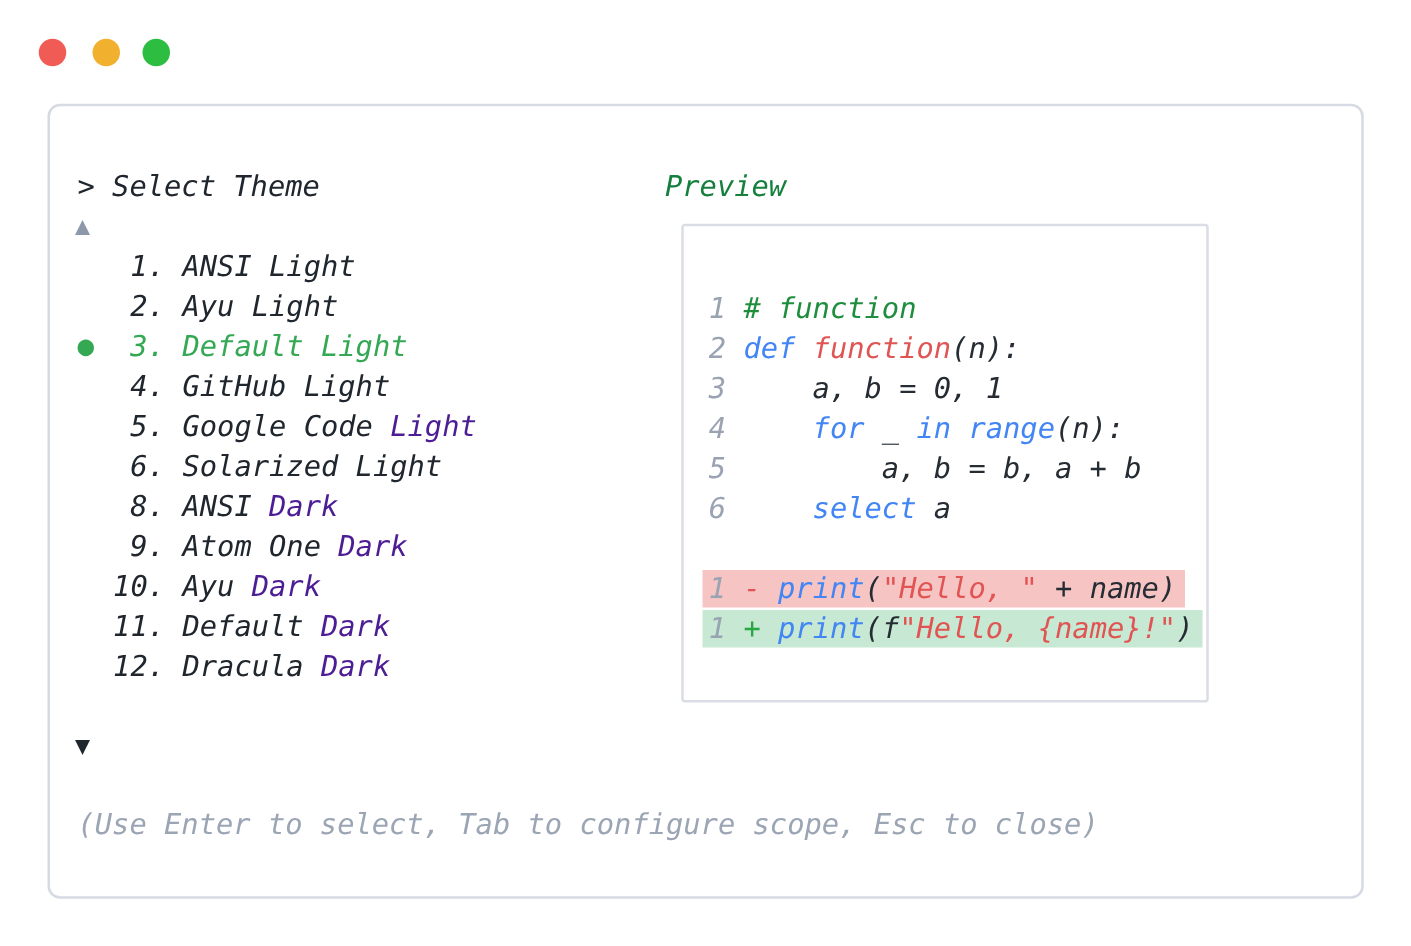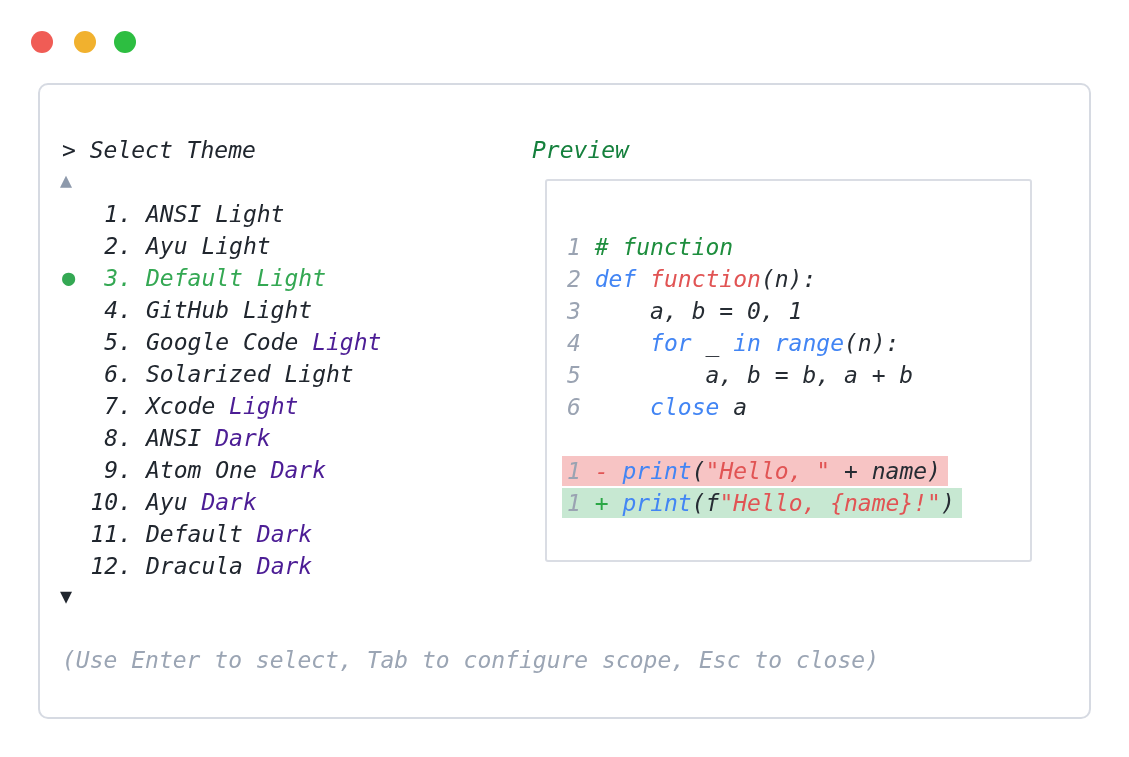--- a/index.html
+++ b/index.html
@@ -48,21 +48,21 @@
     height: 32px; line-height: 32px; white-space: pre;
     color: #9ba5b4;
   }
 
   .preview-title {
     position: absolute; left: 492px; top: 49px;
     height: 32px; line-height: 32px; color: #15803d;
   }
   .preview-box {
     position: absolute; left: 505px; top: 94px;
-    width: 487px; height: 383px;
+    width: 422px; height: 383px;
     background: #ffffff;
     border: 2px solid #dadde4;
     border-radius: 3px;
   }
   .code { position: absolute; left: 0; top: 50px; right: 0; }
   .code-line { height: 32px; line-height: 32px; padding-left: 20px; white-space: pre; }
   .diff-block { margin-top: 32px; }
   .diff-line { padding-left: 15px; }
   .diff-inner {
     display: inline-block; height: 30px; line-height: 30px;
@@ -94,42 +94,41 @@
 
   <div class="arrow arrow-up">▲</div>
 
   <div class="theme-list" id="theme-list">
       <div class="trow"><span class="marker"></span><span class="tnum">1.</span><span class="tlabel">ANSI Light</span></div>
       <div class="trow"><span class="marker"></span><span class="tnum">2.</span><span class="tlabel">Ayu Light</span></div>
       <div class="trow sel"><span class="marker">●</span><span class="tnum">3.</span><span class="tlabel">Default Light</span></div>
       <div class="trow"><span class="marker"></span><span class="tnum">4.</span><span class="tlabel">GitHub Light</span></div>
       <div class="trow"><span class="marker"></span><span class="tnum">5.</span><span class="tlabel">Google Code<span class="muted"> Light</span></span></div>
       <div class="trow"><span class="marker"></span><span class="tnum">6.</span><span class="tlabel">Solarized Light</span></div>
-      <div class="trow"><span class="marker"></span><span class="tnum">7.</span><span class="tlabel">Xcode<span class="muted"> Light</span></span></div>
       <div class="trow"><span class="marker"></span><span class="tnum">8.</span><span class="tlabel">ANSI<span class="muted"> Dark</span></span></div>
       <div class="trow"><span class="marker"></span><span class="tnum">9.</span><span class="tlabel">Atom One<span class="muted"> Dark</span></span></div>
       <div class="trow"><span class="marker"></span><span class="tnum">10.</span><span class="tlabel">Ayu<span class="muted"> Dark</span></span></div>
       <div class="trow"><span class="marker"></span><span class="tnum">11.</span><span class="tlabel">Default<span class="muted"> Dark</span></span></div>
       <div class="trow"><span class="marker"></span><span class="tnum">12.</span><span class="tlabel">Dracula<span class="muted"> Dark</span></span></div>
     </div>
 
   <div class="arrow arrow-down">▼</div>
 
   <div class="hint">(Use Enter to select, Tab to configure scope, Esc to close)</div>
 
   <div class="preview-title">Preview</div>
 
   <div class="preview-box">
     <div class="code" id="code-block">
         <div class="code-line"><span class="tk-num">1 </span><span class="tk-comment"># function</span></div>
         <div class="code-line"><span class="tk-num">2 </span><span class="tk-kw">def</span><span class="tk-plain"> </span><span class="tk-fn">function</span><span class="tk-plain">(n):</span></div>
         <div class="code-line"><span class="tk-num">3 </span><span class="tk-plain">    a, b = 0, 1</span></div>
         <div class="code-line"><span class="tk-num">4 </span><span class="tk-plain">    </span><span class="tk-kw">for</span><span class="tk-plain"> _ </span><span class="tk-kw">in</span><span class="tk-plain"> </span><span class="tk-kw">range</span><span class="tk-plain">(n):</span></div>
         <div class="code-line"><span class="tk-num">5 </span><span class="tk-plain">        a, b = b, a + b</span></div>
-        <div class="code-line"><span class="tk-num">6 </span><span class="tk-plain">    </span><span class="tk-kw">close</span><span class="tk-plain"> a</span></div>
+        <div class="code-line"><span class="tk-num">6 </span><span class="tk-plain">    </span><span class="tk-kw">select</span><span class="tk-plain"> a</span></div>
         <div class="diff-block">
           <div class="code-line diff-line"><span class="diff-inner diff-removed"><span class="tk-num">1</span><span class="tk-plain"> </span><span class="tk-minus">-</span><span class="tk-plain"> </span><span class="tk-kw">print</span><span class="tk-plain">(</span><span class="tk-str">"Hello, "</span><span class="tk-plain"> + name)</span></span></div>
           <div class="code-line diff-line"><span class="diff-inner diff-added"><span class="tk-num">1</span><span class="tk-plain"> </span><span class="tk-plus">+</span><span class="tk-plain"> </span><span class="tk-kw">print</span><span class="tk-plain">(f</span><span class="tk-str">"Hello, {name}!"</span><span class="tk-plain">)</span></span></div>
         </div>
       </div>
   </div>
 
 </div>
 
 </body></html>

